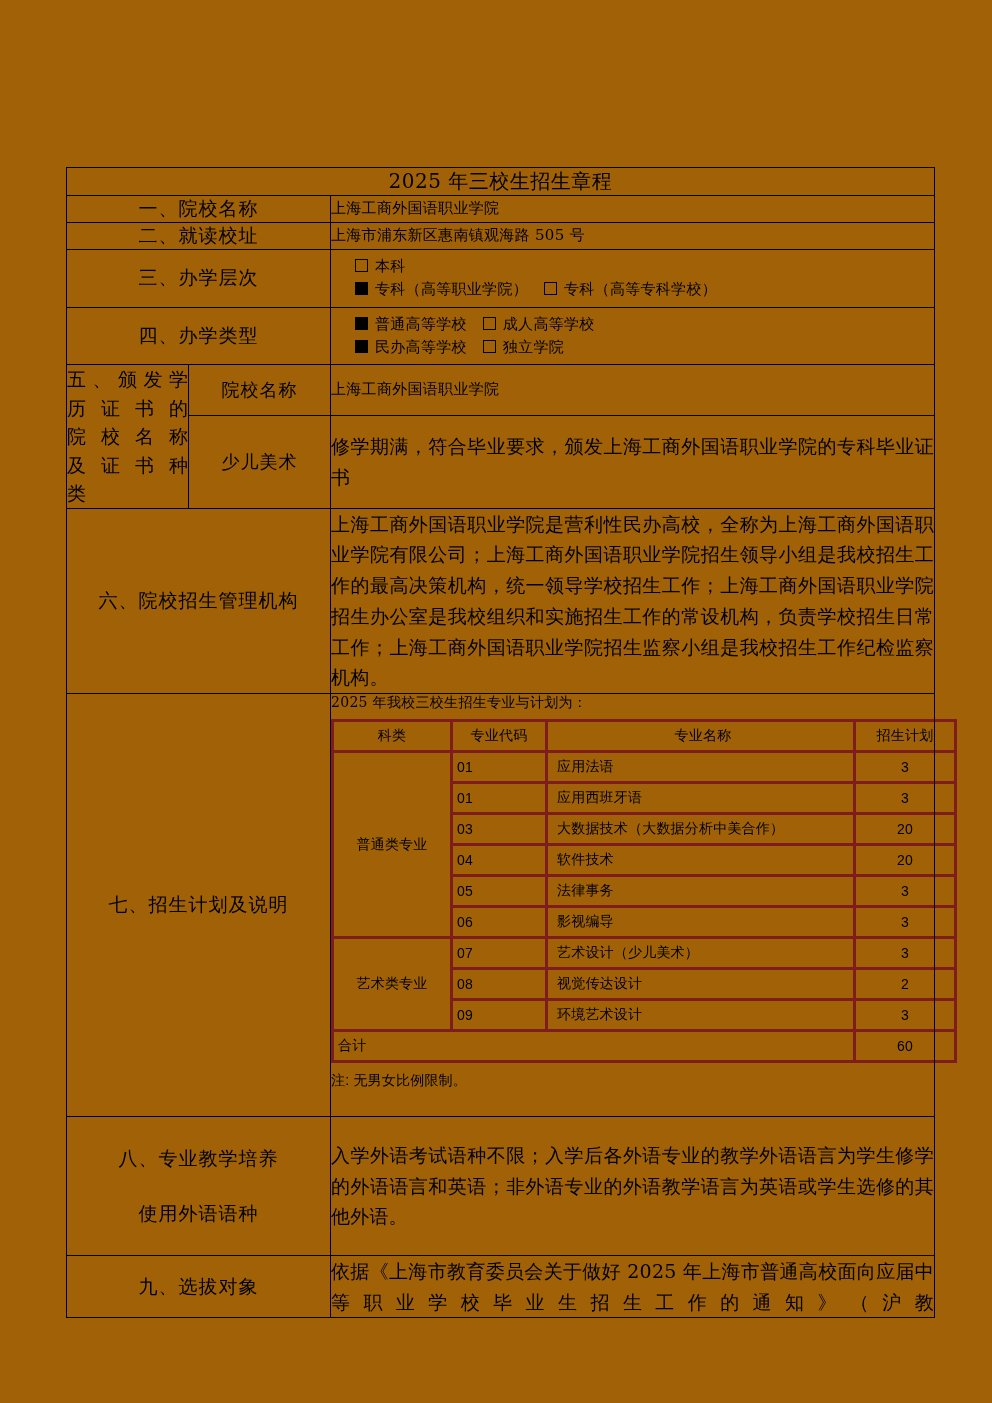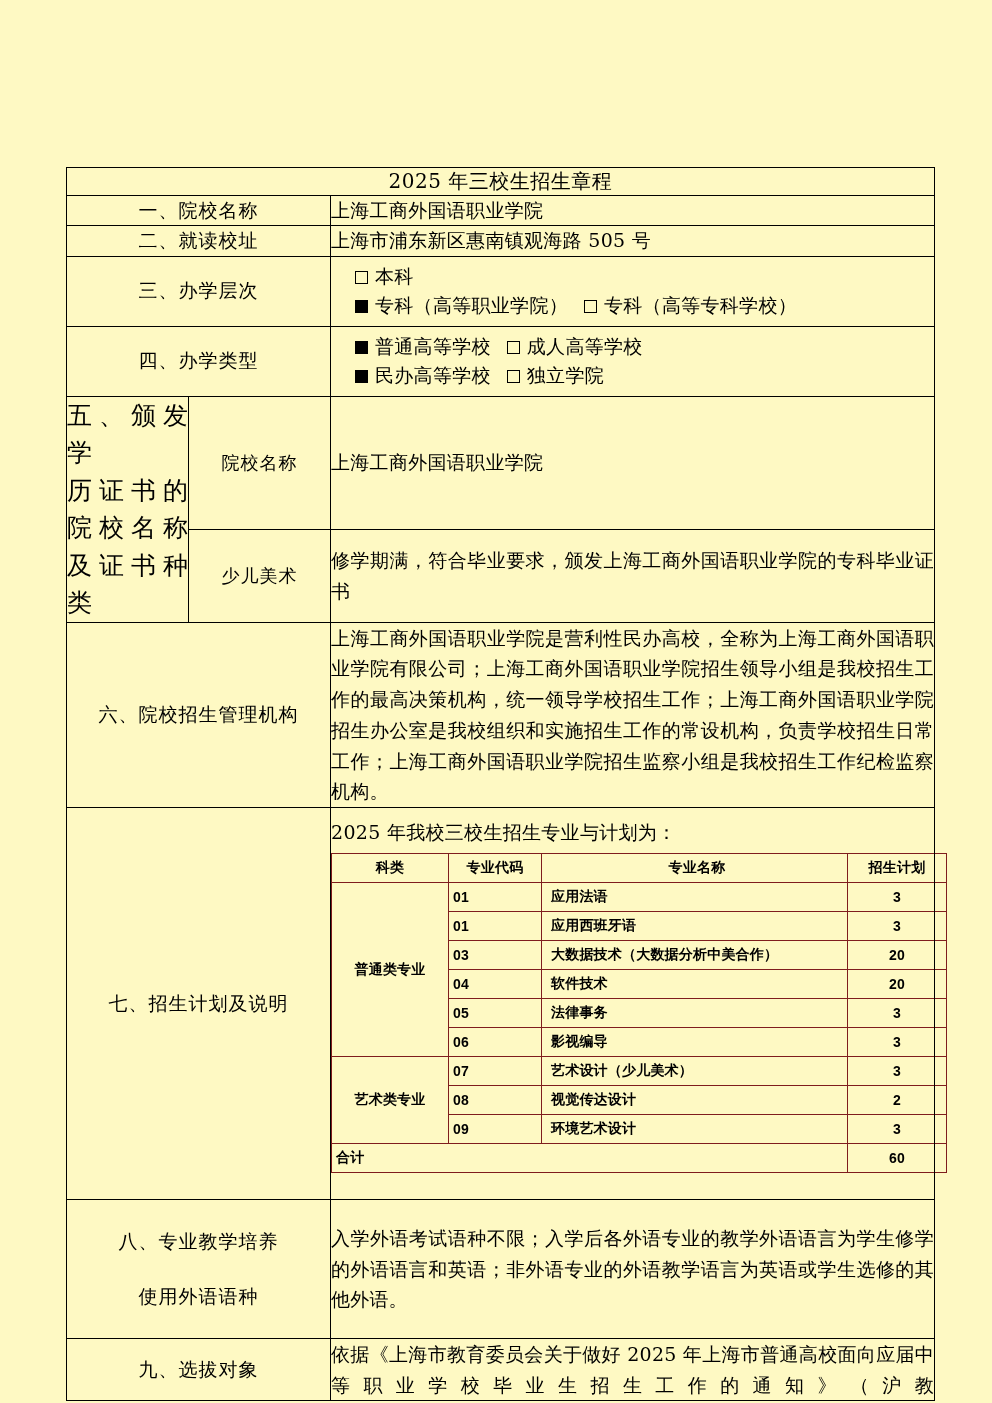--- a/index.html
+++ b/index.html
@@ -15,21 +15,21 @@
     overflow: hidden;
     position: relative;
   }
 
   .page {
     position: absolute;
     left: 0;
     top: 0;
     width: 992px;
     height: 1403px;
-    background: #fef9c3;
+    background: #a16207;
   }
 
   .doc-table {
     position: absolute;
     left: 66px;
     top: 167px;
     width: 868px;
     border-collapse: collapse;
     table-layout: fixed;
   }
@@ -51,41 +51,41 @@
     text-align: center;
     font-size: 19px;
     padding: 7px 4px;
     letter-spacing: 1px;
     white-space: pre-line;
   }
   .label-cell.two-line {
     line-height: 1.45;
   }
   .value-cell {
-    font-size: 19px;
+    font-size: 15px;
     padding: 7px 8px 7px 10px;
     line-height: 1.55;
     letter-spacing: 0.3px;
   }
   .value-cell.tight {
     padding-top: 5px;
     padding-bottom: 5px;
   }
   .para-cell {
     font-size: 19px;
     padding: 9px 10px 9px 10px;
     line-height: 1.62;
     text-align: justify;
     text-justify: inter-ideograph;
     letter-spacing: 0.2px;
   }
 
   
   .stack-label {
-    font-size: 25px;
+    font-size: 19px;
     text-align: justify;
     text-align-last: justify;
     padding: 6px 9px 6px 9px;
     line-height: 1.5;
     vertical-align: top;
     margin-top: 32px;
   }
   .stack-label .ln {
     display: block;
     text-align: justify;
@@ -124,39 +124,38 @@
     display: inline-block;
     width: 16px;
   }
 
   
   .plan-wrap {
     padding: 10px 10px 12px 10px;
     vertical-align: top;
   }
   .plan-title {
-    font-size: 19px;
+    font-size: 14px;
     font-family: "DejaVu Serif", serif;
-    margin: 12px 0 7px 0;
+    margin: 0 0 7px 0;
     letter-spacing: 0.3px;
   }
   .plan-table {
     width: 574px;
     border-collapse: collapse;
     table-layout: fixed;
     font-family: "Liberation Sans", sans-serif;
   }
   .plan-table td {
-    border: 1px solid #7f1d1d;
+    border: 3px solid #7f1d1d;
     font-size: 14px;
     padding: 4px 4px;
     height: 20px;
     font-family: "Liberation Sans", sans-serif;
     letter-spacing: 0.2px;
-    font-weight: bold;
   }
   .plan-table .c-cat   { width: 108px; text-align: center; }
   .plan-table .c-code  { width: 84px;  text-align: left; }
   .plan-table .c-name  { width: 292px; text-align: left; padding-left: 9px; }
   .plan-table .c-quota { width: 90px;  text-align: center; }
   .plan-table .hdr { text-align: center; }
   .plan-table .total-label { text-align: left; }
   .plan-note {
     font-family: "Liberation Sans", sans-serif;
     font-size: 14px;
@@ -296,20 +295,21 @@
                   <td class="c-code">09</td>
                   <td class="c-name">环境艺术设计</td>
                   <td class="c-quota">3</td>
                 </tr>
                 <tr>
                   <td class="total-label" colspan="3">合计</td>
                   <td class="c-quota">60</td>
                 </tr>
               </tbody>
           </table>
+          <div class="plan-note">注: 无男女比例限制。</div>
           <div class="spacer-bottom"></div>
         </td>
       </tr>
 
       <tr>
         <td class="label-cell two-line" colspan="2">
           <span style="display:block">八、专业教学培养</span>
           <span style="display:block">使用外语语种</span>
         </td>
         <td class="para-cell">入学外语考试语种不限；入学后各外语专业的教学外语语言为学生修学的外语语言和英语；非外语专业的外语教学语言为英语或学生选修的其他外语。</td>

